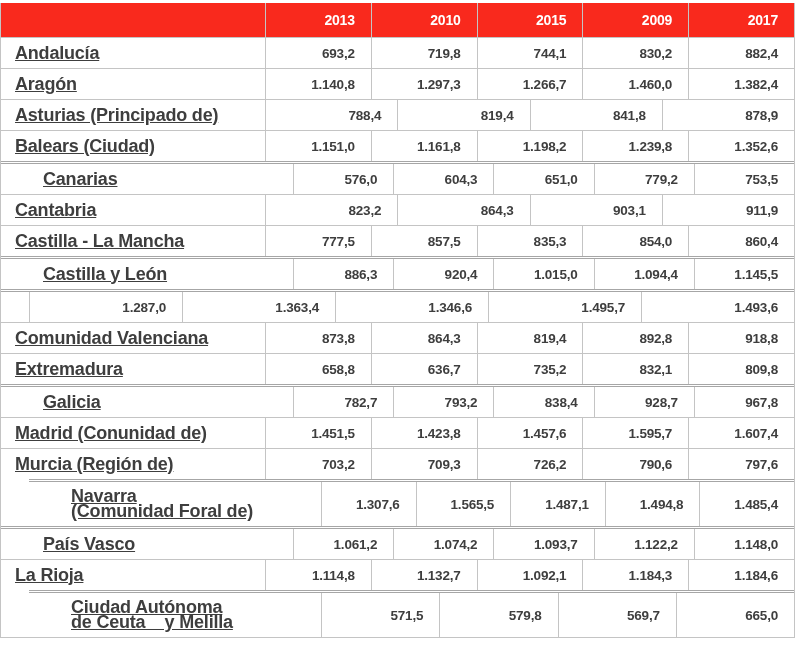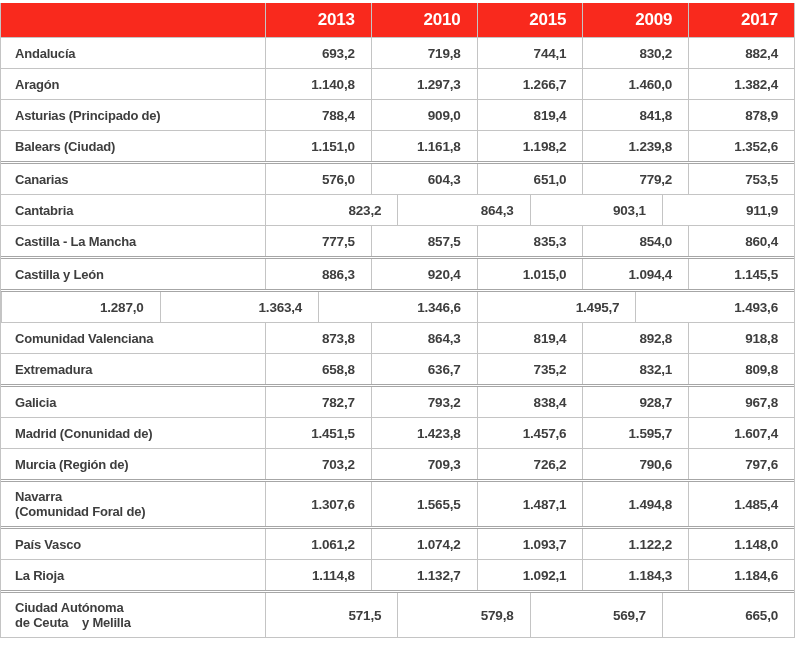--- a/index.html
+++ b/index.html
@@ -8,32 +8,32 @@
     font-family:"Liberation Sans","DejaVu Sans",sans-serif;
     font-weight:700;color:#3e3e3e;
   }
   .table{
     margin-top:3px;width:795px;
     border-left:1px solid #c4c4c4;border-right:1px solid #c4c4c4;border-bottom:1px solid #c4c4c4;
     box-sizing:border-box;background:#ffffff;
   }
   .row{display:flex;align-items:stretch;border-top:1px solid #c4c4c4;min-height:30px;}
   .row.header{border-top:none;background:#f9291d;min-height:34px;}
-  .row.group-start{border-top:3px double #a6a6a6;}
-  .row.tall{min-height:44px;}
+  .row.group-start{border-top:3px double #a6a6a6;padding-left:28px;}
+  .row.tall{min-height:44px;margin-left:28px;}
   .cell{box-sizing:border-box;display:flex;align-items:center;}
   .cell.name{
     width:264px;flex:0 0 264px;padding:6px 8px 6px 14px;
-    font-size:13px;line-height:15px;white-space:pre-line;letter-spacing:-0.2px;
+    font-size:18px;line-height:15px;white-space:pre-line;letter-spacing:-0.2px;text-decoration:underline;
   }
   .cell.value{
     flex:1 1 0;justify-content:flex-end;padding-right:16px;
     border-left:1px solid #c4c4c4;font-size:13.5px;letter-spacing:-0.2px;
   }
-  .row.header .cell.value{color:#ffffff;font-size:17px;}
+  .row.header .cell.value{color:#ffffff;font-size:14px;}
   .row.header .cell.name{background:#f9291d;}
 </style>
 </head>
 <body>
 
 <div class="table">
 
   <div class="row header">
     <div class="cell name"></div>
     <div class="cell value">2013</div>
@@ -57,21 +57,20 @@
     <div class="cell value">1.140,8</div>
     <div class="cell value">1.297,3</div>
     <div class="cell value">1.266,7</div>
     <div class="cell value">1.460,0</div>
     <div class="cell value">1.382,4</div>
   </div>
 
   <div class="row">
     <div class="cell name">Asturias (Principado de)</div>
     <div class="cell value">788,4</div>
-    <div class="cell value">909,0</div>
     <div class="cell value">819,4</div>
     <div class="cell value">841,8</div>
     <div class="cell value">878,9</div>
   </div>
 
   <div class="row">
     <div class="cell name">Balears (Ciudad)</div>
     <div class="cell value">1.151,0</div>
     <div class="cell value">1.161,8</div>
     <div class="cell value">1.198,2</div>

